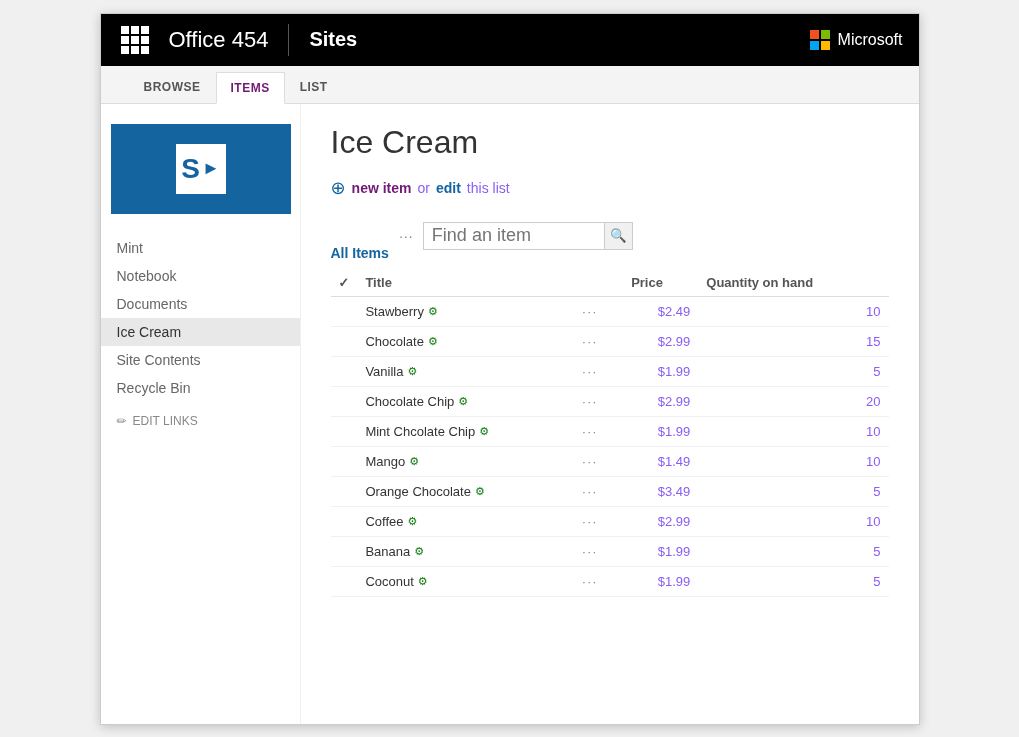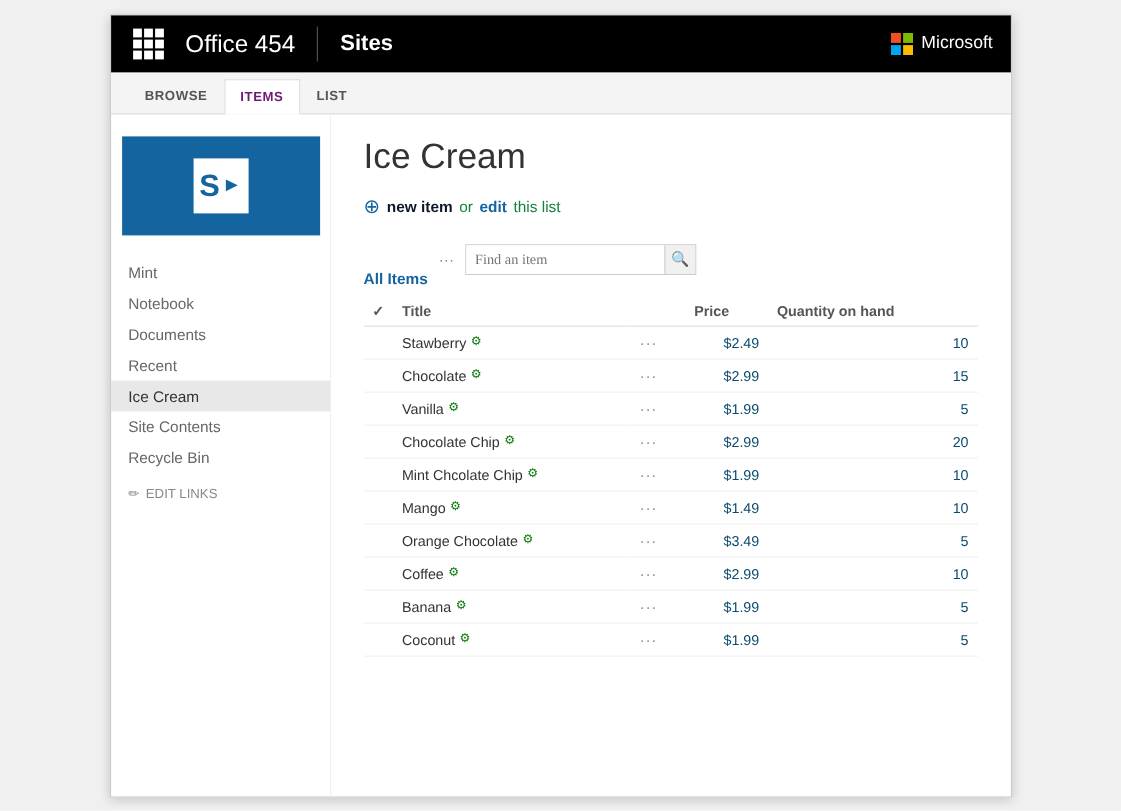--- a/index.html
+++ b/index.html
@@ -17,21 +17,21 @@
     .sites-label { color: #fff; font-size: 20px; font-weight: 700; }
     .ms-logo { margin-left: auto; display: flex; align-items: center; gap: 8px; }
     .ms-squares { display: grid; grid-template-columns: 1fr 1fr; grid-template-rows: 1fr 1fr; gap: 2px; width: 20px; height: 20px; }
     .ms-sq-r { background: #f25022; width: 9px; height: 9px; }
     .ms-sq-g { background: #7fba00; width: 9px; height: 9px; }
     .ms-sq-b { background: #00a4ef; width: 9px; height: 9px; }
     .ms-sq-y { background: #ffb900; width: 9px; height: 9px; }
     .ms-name { color: #fff; font-size: 16px; font-weight: 400; }
 
     
-    .ribbon { background: #f4f4f4; border-bottom: 1px solid #ddd; display: flex; align-items: flex-end; padding: 0 16px; height: 38px; }
+    .ribbon { background: #f4f4f4; border-bottom: 1px solid #ddd; display: flex; align-items: flex-end; padding: 0 28px; height: 38px; }
     .ribbon-tab { padding: 8px 14px; font-size: 12px; font-weight: 600; color: #555; cursor: pointer; text-transform: uppercase; letter-spacing: 0.5px; border: 1px solid transparent; }
     .ribbon-tab.active { background: #fff; border: 1px solid #ddd; border-bottom: 1px solid #fff; color: #701a75; margin-bottom: -1px; }
 
     
     .content { display: flex; min-height: 620px; }
 
     
     .sidebar { width: 200px; padding: 20px 0; border-right: 1px solid #f0f0f0; }
     .sidebar-logo { background: #1464a0; width: 180px; height: 90px; margin: 0 10px 20px 10px; display: flex; align-items: center; justify-content: center; }
     .sidebar-logo .s-icon { background: #fff; width: 50px; height: 50px; display: flex; align-items: center; justify-content: center; }
@@ -40,40 +40,40 @@
     .nav-item { padding: 6px 16px; font-size: 14px; color: #666; cursor: pointer; }
     .nav-item.active { background: #e8e8e8; color: #333; font-weight: 400; padding: 6px 16px; }
     .edit-links { padding: 12px 16px; font-size: 12px; color: #888; display: flex; align-items: center; gap: 6px; cursor: pointer; }
 
     
     .main { flex: 1; padding: 20px 30px; }
     .page-title { font-size: 32px; font-weight: 300; color: #333; margin-bottom: 16px; }
     .new-item-row { display: flex; align-items: center; gap: 6px; margin-bottom: 12px; font-size: 14px; color: #444; }
     .new-item-plus { color: #1464a0; font-size: 18px; font-weight: 400; }
     .new-item-text { color: #1464a0; font-weight: 600; }
-    .new-item-or { color: #15803d; }
+    .new-item-or { color: #8b5cf6; }
     .new-item-edit { color: #1464a0; font-weight: 600; }
 
     
     .toolbar-row { display: flex; align-items: center; gap: 10px; margin-bottom: 8px; }
     .all-items-link { color: #1464a0; font-size: 14px; font-weight: 600; cursor: pointer; text-decoration: none; margin-top: 34px; }
     .ellipsis-btn { color: #888; font-size: 14px; cursor: pointer; }
     .search-box { display: flex; align-items: center; border: 1px solid #ccc; background: #fff; height: 28px; }
-    .search-input { border: none; outline: none; padding: 0 8px; font-size: 13px; color: #0369a1; width: 180px; height: 100%; font-family: Liberation Serif, serif; }
+    .search-input { border: none; outline: none; padding: 0 8px; font-size: 18px; color: #0369a1; width: 180px; height: 100%; }
     .search-btn { background: #f0f0f0; border: none; border-left: 1px solid #ccc; height: 100%; width: 28px; cursor: pointer; display: flex; align-items: center; justify-content: center; color: #666; }
 
     
     .list-table { width: 100%; border-collapse: collapse; font-size: 13px; }
     .list-table thead tr { border-bottom: 1px solid #ddd; }
     .list-table th { padding: 6px 8px; color: #555; font-weight: 600; text-align: left; }
     .list-table th.right { text-align: left; margin-top: 44px; }
     .list-table td { padding: 7px 8px; color: #333; border-bottom: 1px solid #f0f0f0; vertical-align: middle; }
-    .list-table td.right { text-align: right; color: #0c4a6e; }
+    .list-table td.right { text-align: right; color: #8b5cf6; }
     .check-col { width: 20px; color: #888; }
-    .item-name { display: flex; align-items: flex-start; gap: 4px; }
+    .item-name { display: flex; align-items: center; gap: 4px; }
     .item-gear { color: #107c10; font-size: 11px; }
     .item-ellipsis { color: #888; letter-spacing: 1px; cursor: pointer; }
   </style>
 </head>
 <body>
 
 <div class="window">
 
   <div class="top-bar">
     <div class="waffle-icon">
@@ -114,36 +114,35 @@
     <div class="sidebar">
       <div class="sidebar-logo">
         <div class="s-icon">
           <span class="s-letter">S</span>
           <span class="s-arrow">►</span>
         </div>
       </div>
       <div class="nav-item">Mint</div>
       <div class="nav-item">Notebook</div>
       <div class="nav-item">Documents</div>
-      <div class="nav-item">Recent</div>
       <div class="nav-item active">Ice Cream</div>
       <div class="nav-item">Site Contents</div>
       <div class="nav-item">Recycle Bin</div>
       <div class="edit-links">
         <span>✏</span>
         <span>EDIT LINKS</span>
       </div>
     </div>
 
     <div class="main">
       <h1 class="page-title">Ice Cream</h1>
 
       <div class="new-item-row">
         <span class="new-item-plus">⊕</span>
-        <span class="new-item-text" style="cursor:pointer;color:#0f172a;text-align:center;">new item</span>
+        <span class="new-item-text" style="cursor:pointer;color:#701a75;text-align:center;">new item</span>
         <span class="new-item-or">or</span>
         <span class="new-item-edit" style="cursor:pointer;color:#1464a0;">edit</span>
         <span class="new-item-or">this list</span>
       </div>
 
       <div class="toolbar-row">
         <span class="all-items-link">All Items</span>
         <span class="ellipsis-btn">···</span>
         <div class="search-box">
           <input class="search-input" type="text" placeholder="Find an item" style="">

